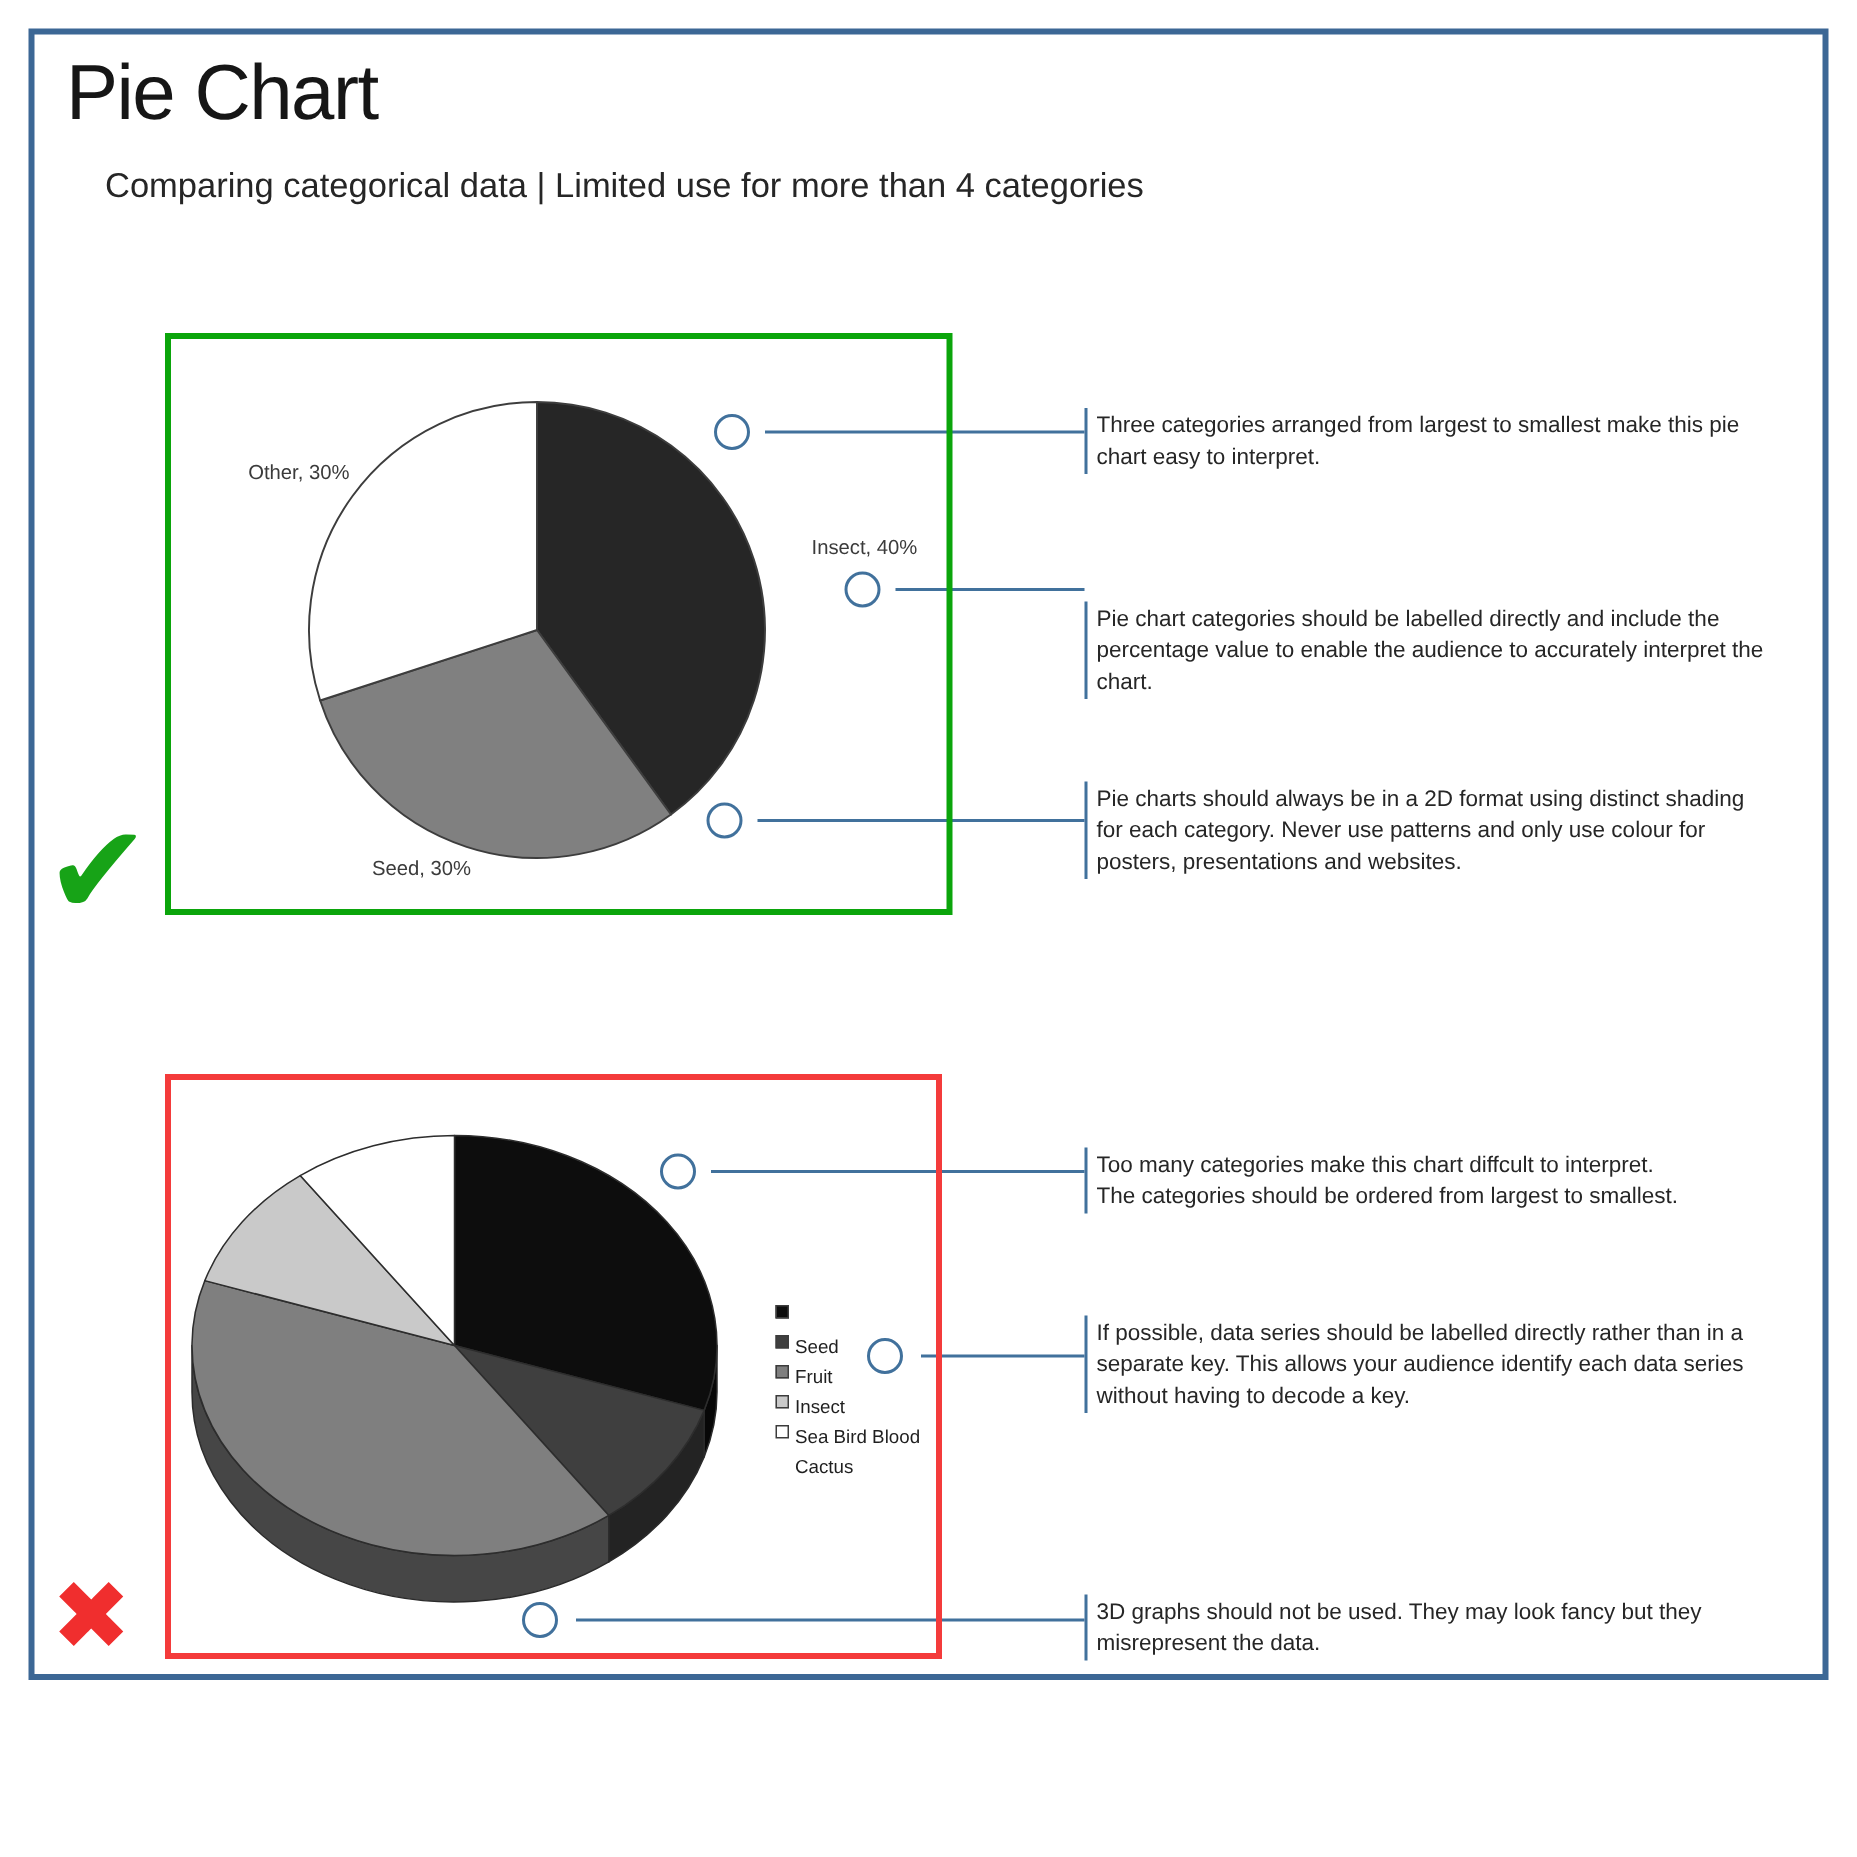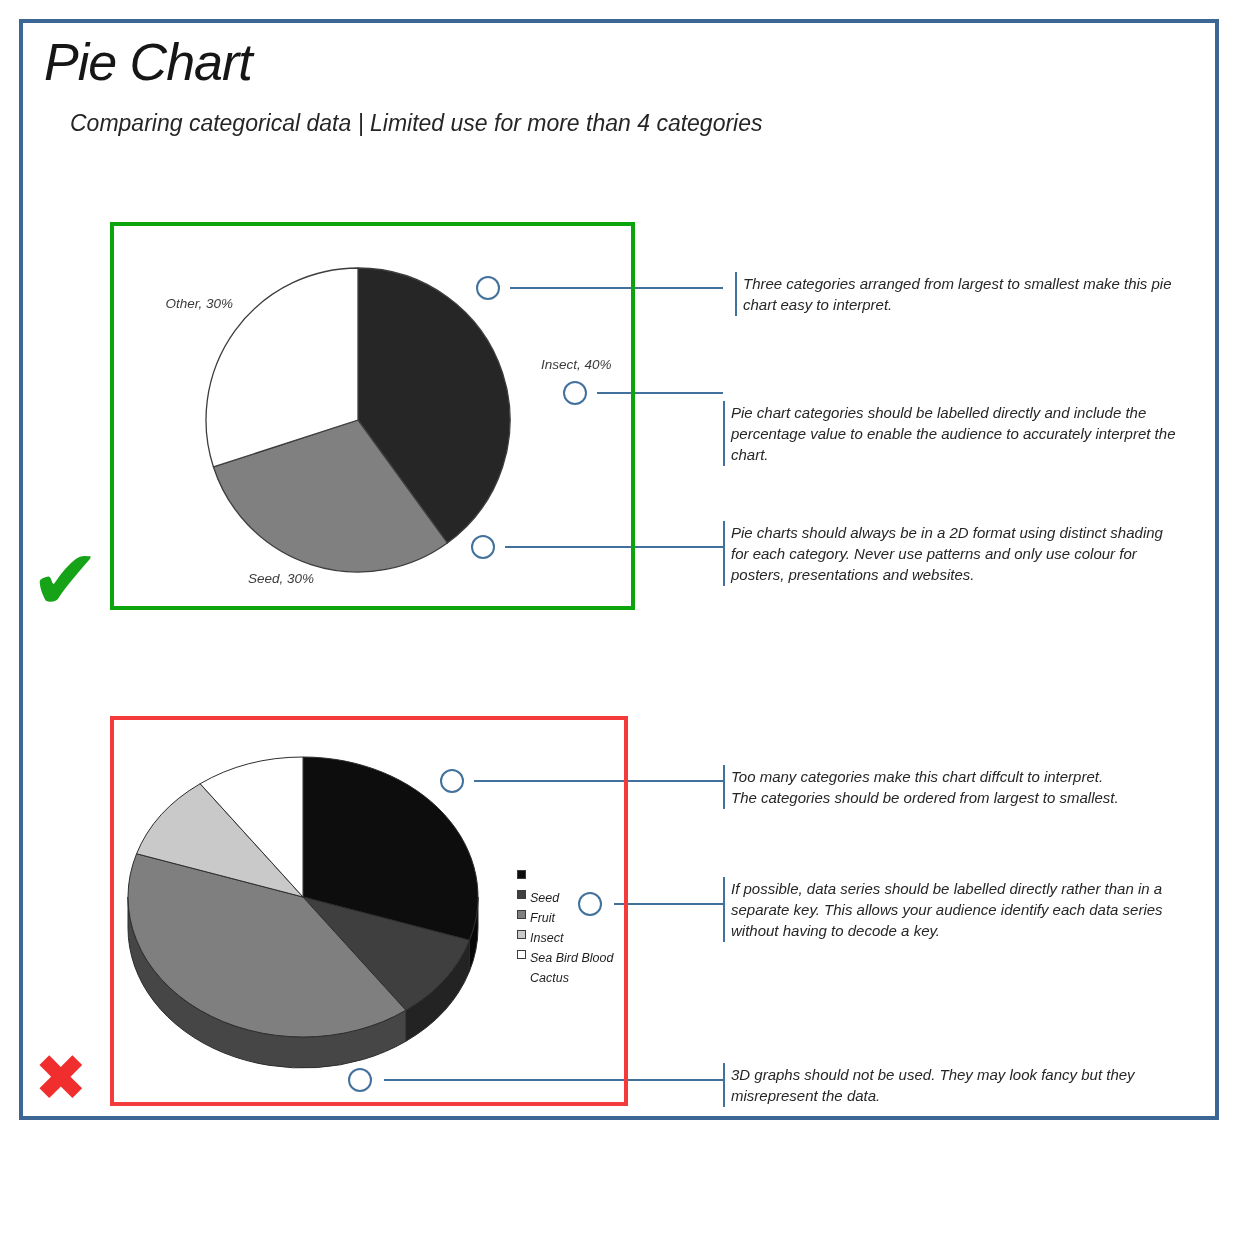--- a/index.html
+++ b/index.html
@@ -1,18 +1,18 @@
 <!DOCTYPE html>
 <html><head>
 <meta charset="utf-8">
 <style>
   html,body{margin:0;padding:0;background:#ffffff;}
   .canvas{
     position:relative;width:1238px;height:1139px;background:#ffffff;overflow:hidden;
-    font-family:"Liberation Sans",sans-serif;color:#262626;font-style:italic;
+    font-family:"Liberation Sans",sans-serif;color:#262626;
   }
   .page-border{
     position:absolute;left:19px;top:19px;right:19px;bottom:19px;
     border:4px solid #3c6795;pointer-events:none;
   }
   .page-title{
     position:absolute;left:44px;top:36px;font-size:52px;line-height:1.0;
     font-weight:400;color:#161616;letter-spacing:-1px;margin:0;
   }
   .page-subtitle{
@@ -77,27 +77,27 @@
   <div class="callout-line" style="left:384px;top:1078.75px;width:339px;"></div>
 
   <div class="chart-box good"></div>
 
   <svg id="pie2d" class="pie-svg" style="left:200px;top:264px;" width="316" height="316" viewBox="0 0 316 316">
       <path d="M 158 156 L 158 4 A 152 152 0 0 1 247.34335834845592 278.970583144992 Z" fill="#262626" stroke="#3d3d3d" stroke-width="1.3" stroke-linejoin="round"></path>
       <path d="M 158 156 L 247.34335834845592 278.970583144992 A 152 152 0 0 1 13.439409523136675 202.97058314499202 Z" fill="#808080" stroke="#3d3d3d" stroke-width="1.3" stroke-linejoin="round"></path>
       <path d="M 158 156 L 13.439409523136675 202.97058314499202 A 152 152 0 0 1 157.99999999999997 4 Z" fill="#ffffff" stroke="#3d3d3d" stroke-width="1.3" stroke-linejoin="round"></path>
     </svg>
 
-  <div class="pie-label" style="left:148px;top:296px;width:85px;text-align:right;">Other, 30%</div>
+  <div class="pie-label" style="left:148px;top:307px;width:85px;text-align:right;">Other, 30%</div>
   <div class="pie-label" style="left:541px;top:357px;">Insect, 40%</div>
   <div class="pie-label" style="left:248px;top:571px;">Seed, 30%</div>
 
   <div class="verdict check">✔</div>
 
-  <div class="annotation" style="top:272px;margin-left:12px;">Three categories arranged from largest to smallest make this pie
+  <div class="annotation" style="top:272px;">Three categories arranged from largest to smallest make this pie
 chart easy to interpret.</div>
   <div class="annotation" style="top:365px;margin-top:36px;">Pie chart categories should be labelled directly and include the
 percentage value to enable the audience to accurately interpret the
 chart.</div>
   <div class="annotation" style="top:521px;">Pie charts should always be in a 2D format using distinct shading
 for each category. Never use patterns and only use colour for
 posters, presentations and websites.</div>
 
   <div class="chart-box bad"></div>
 

